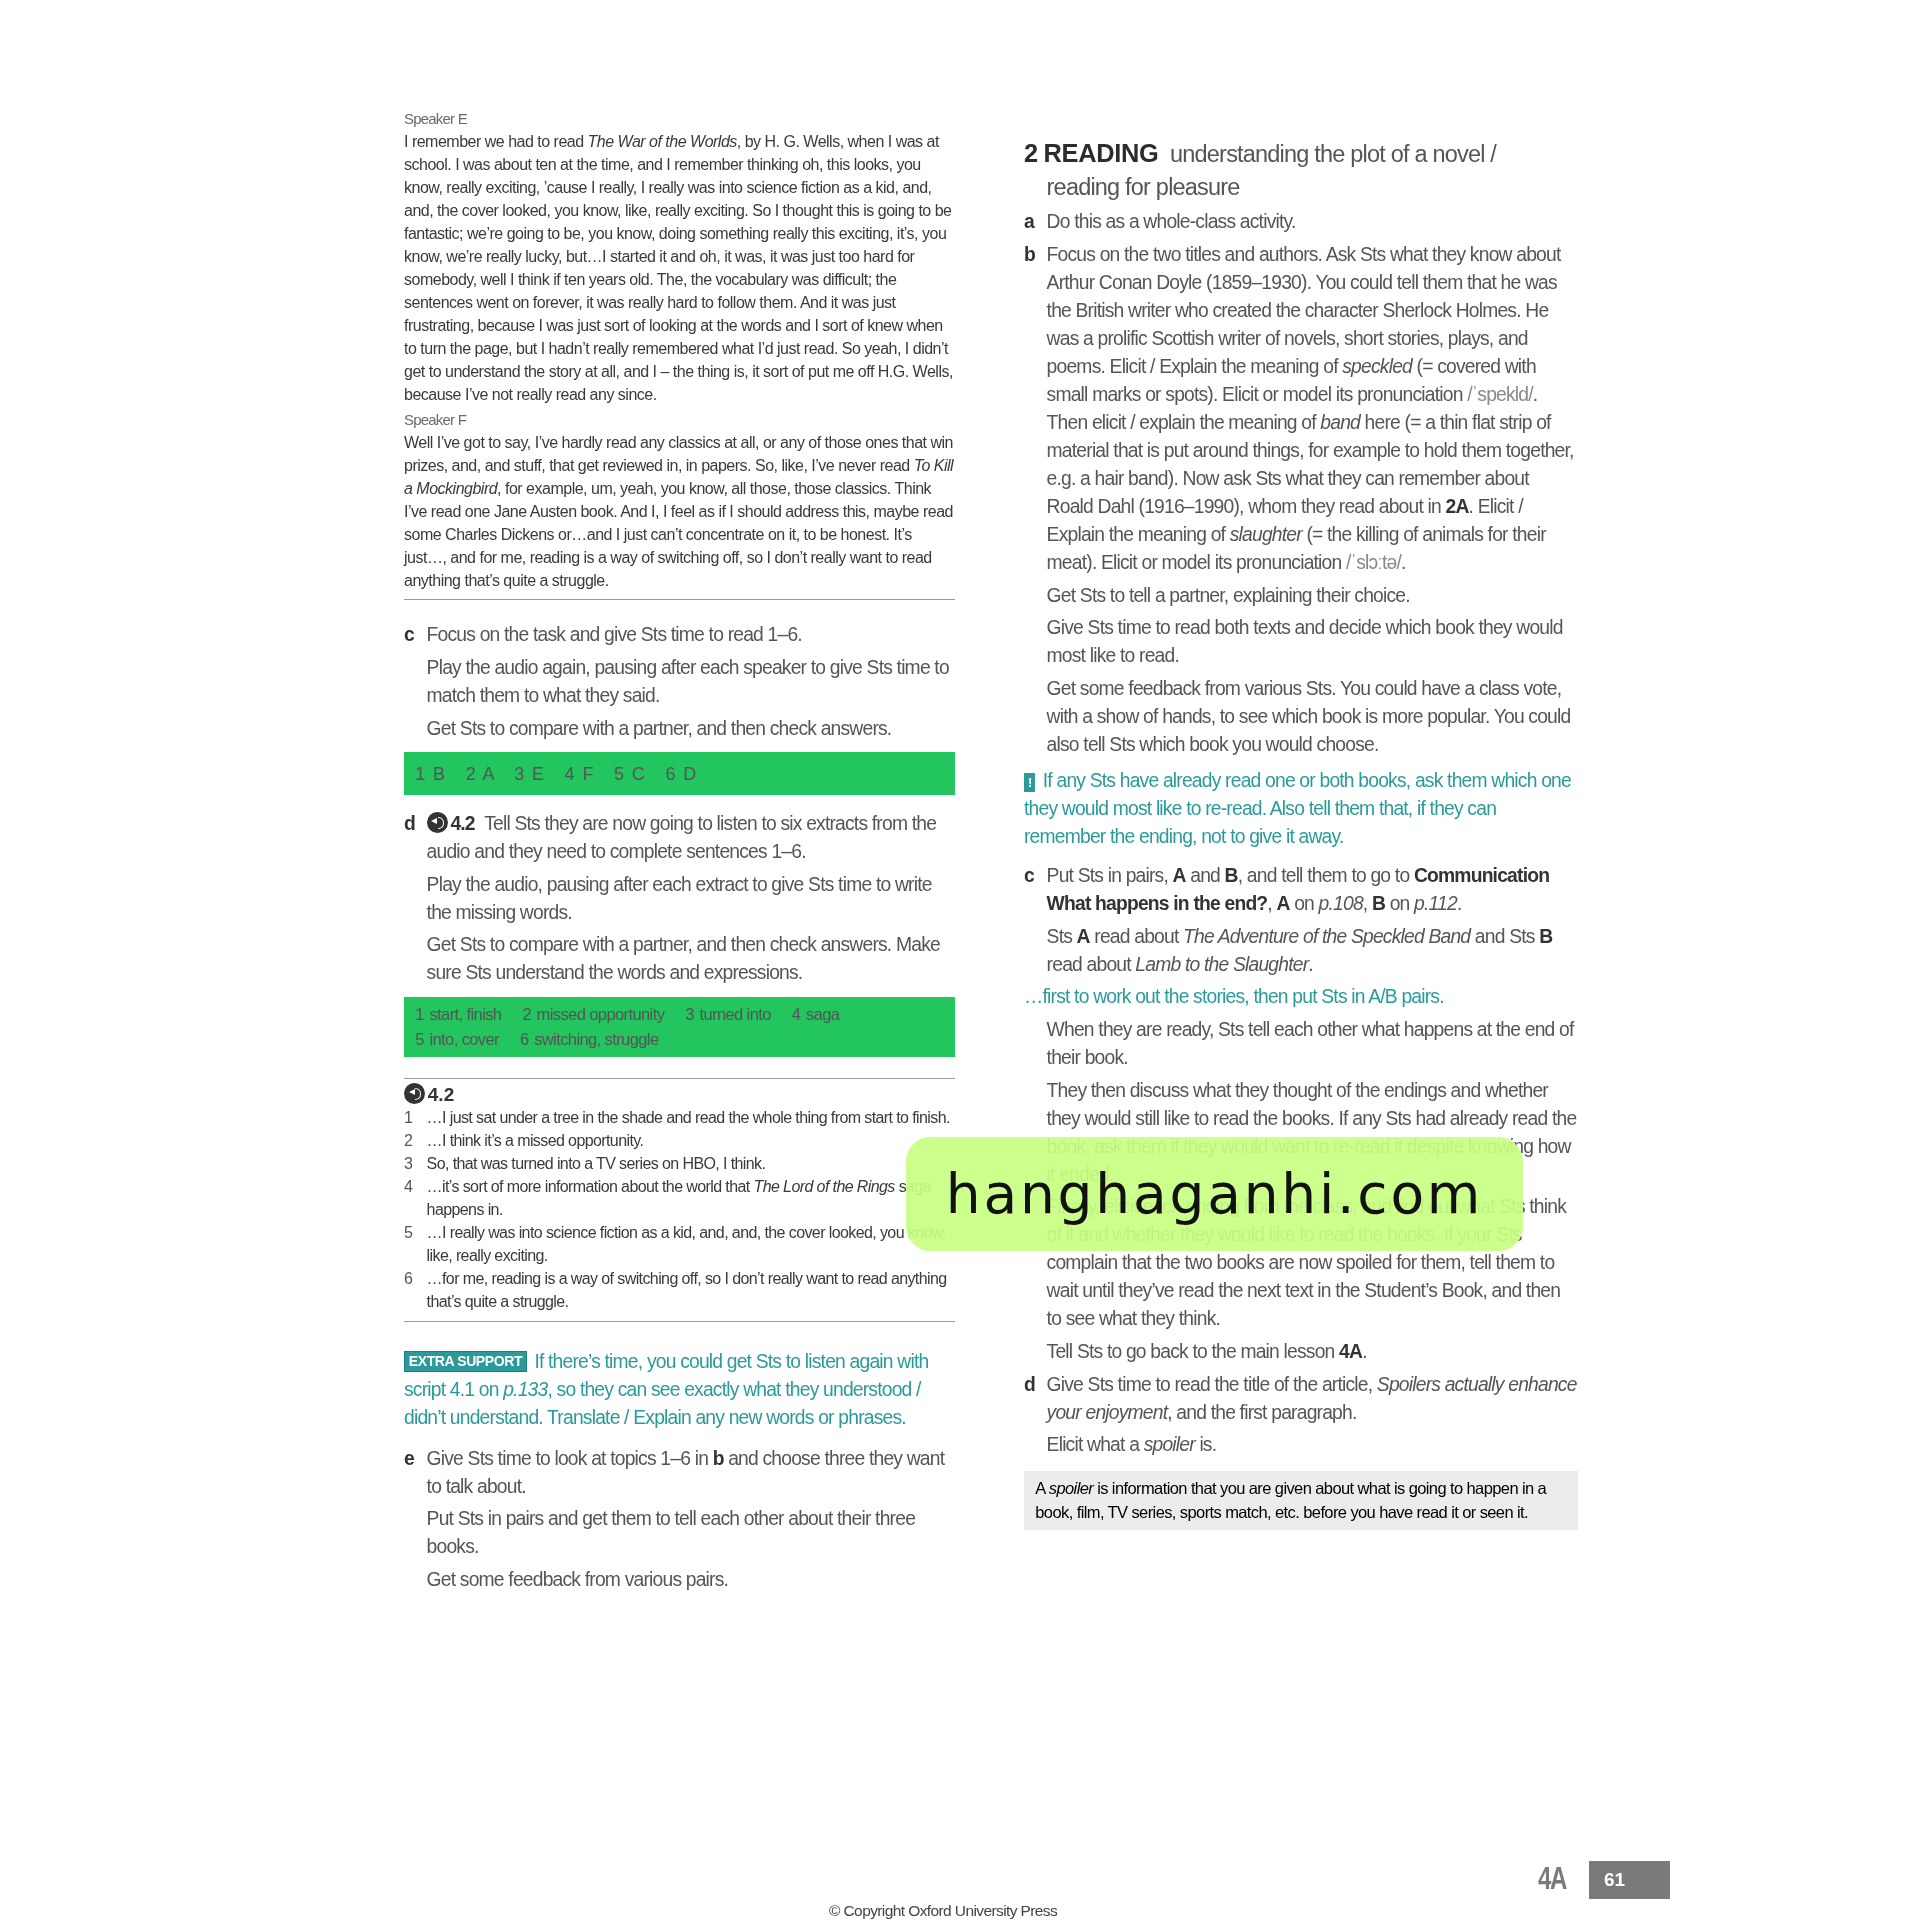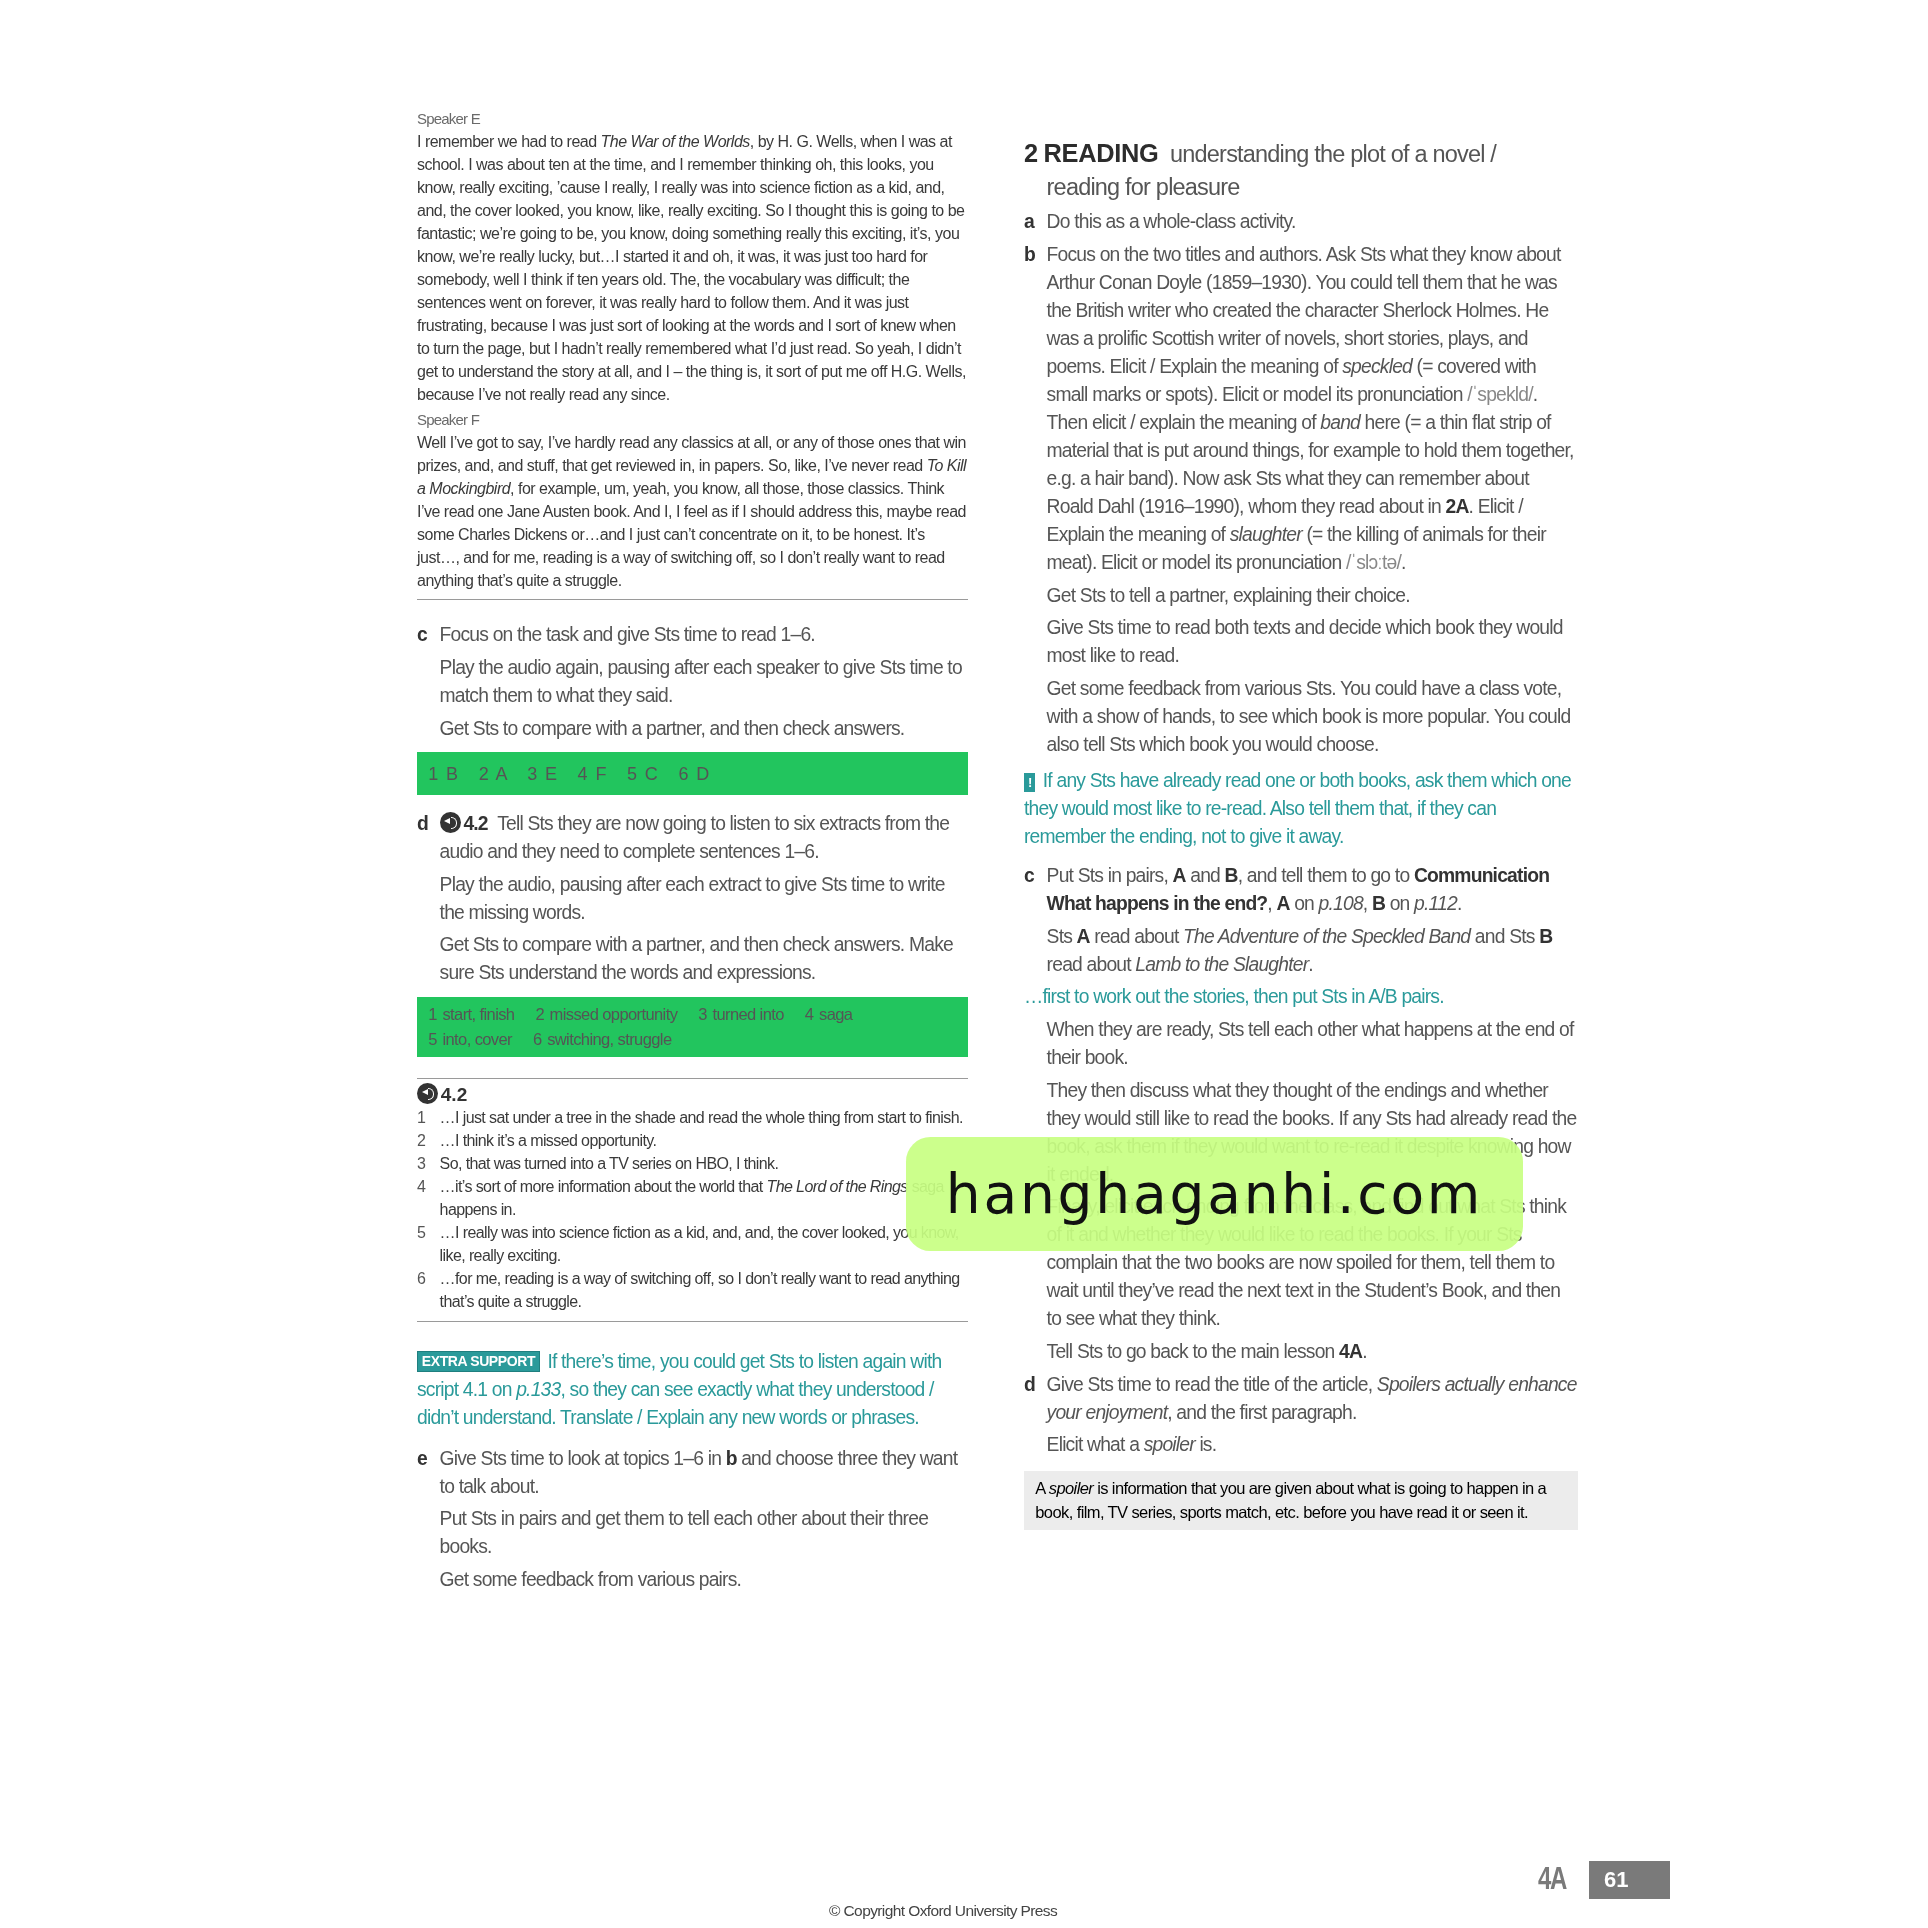--- a/index.html
+++ b/index.html
@@ -1,19 +1,19 @@
 <!DOCTYPE html>
 <html style="font-size:15px"><head>
 <meta charset="utf-8">
 <style>
   html, body { margin: 0; padding: 0; background: #ffffff; }
   body { width: 1928px; height: 1928px; position: relative; overflow: hidden;
          font-family: "Liberation Sans", sans-serif; color: #4a4a4a; }
   .col { position: absolute; top: 105px; }
-  .col-left { left: 417px; width: 551px; }
+  .col-left { left: 404px; width: 551px; }
   .col-right { left: 1024px; width: 554px; }
 
   
   .script { font-family: "Liberation Sans", sans-serif; font-size: 16px; line-height: 23px;
             color: #3a3a3a; letter-spacing: -0.5px; font-stretch: condensed; }
   .script .spk { color: #6a6a6a; font-size: 15px; letter-spacing: -0.8px; margin-top: 1.9px; }
   .script p { margin: 0; }
   .rule { border: none; border-top: 1.9px solid #9a9a9a; margin: 7.5px 0 0 0; }
 
   
@@ -55,21 +55,21 @@
   .script-list li .n { position: absolute; left: 0; color: #555; }
   .script-head { margin-top: 21px; font-weight: bold; font-size: 19px; color: #333; border-top: 1.9px solid #9a9a9a; padding-top: 3.8px; }
 
   .def { background: #ececec; padding: 5.6px 11.3px; margin-top: 11.3px; font-size: 16.5px; line-height: 24px;
          color: #000000; letter-spacing: -0.6px; }
 
   .footer-copy { position: absolute; left: 829px; top: 1902px; font-size: 15.5px; color: #444; letter-spacing: -0.6px; }
   .unit-tag { position: absolute; left: 1538px; top: 1860px; font-size: 32px; font-weight: bold; color: #7a7a7a;
               letter-spacing: -1.9px; transform: scaleX(0.75); transform-origin: left; }
   .page-num { position: absolute; left: 1589px; top: 1861px; width: 81px; height: 38px; background: #7a7a7a;
-              color: #fff; font-weight: bold; font-size: 22px; line-height: 38px; padding-left: 15px; box-sizing: border-box; }
+              color: #fff; font-weight: bold; font-size: 19px; line-height: 38px; padding-left: 15px; box-sizing: border-box; }
 
   .watermark { position: absolute; left: 906px; top: 1137px; width: 617px; height: 114px; background: rgba(200,255,130,0.92);
                border-radius: 24.5px; display: flex; align-items: center; justify-content: center;
                font-family: "DejaVu Sans", sans-serif; font-size: 55px; color: #111; letter-spacing: 2.8px; }
   i { font-style: italic; }
 </style>
 </head>
 <body>
 
 <div class="col col-left">

